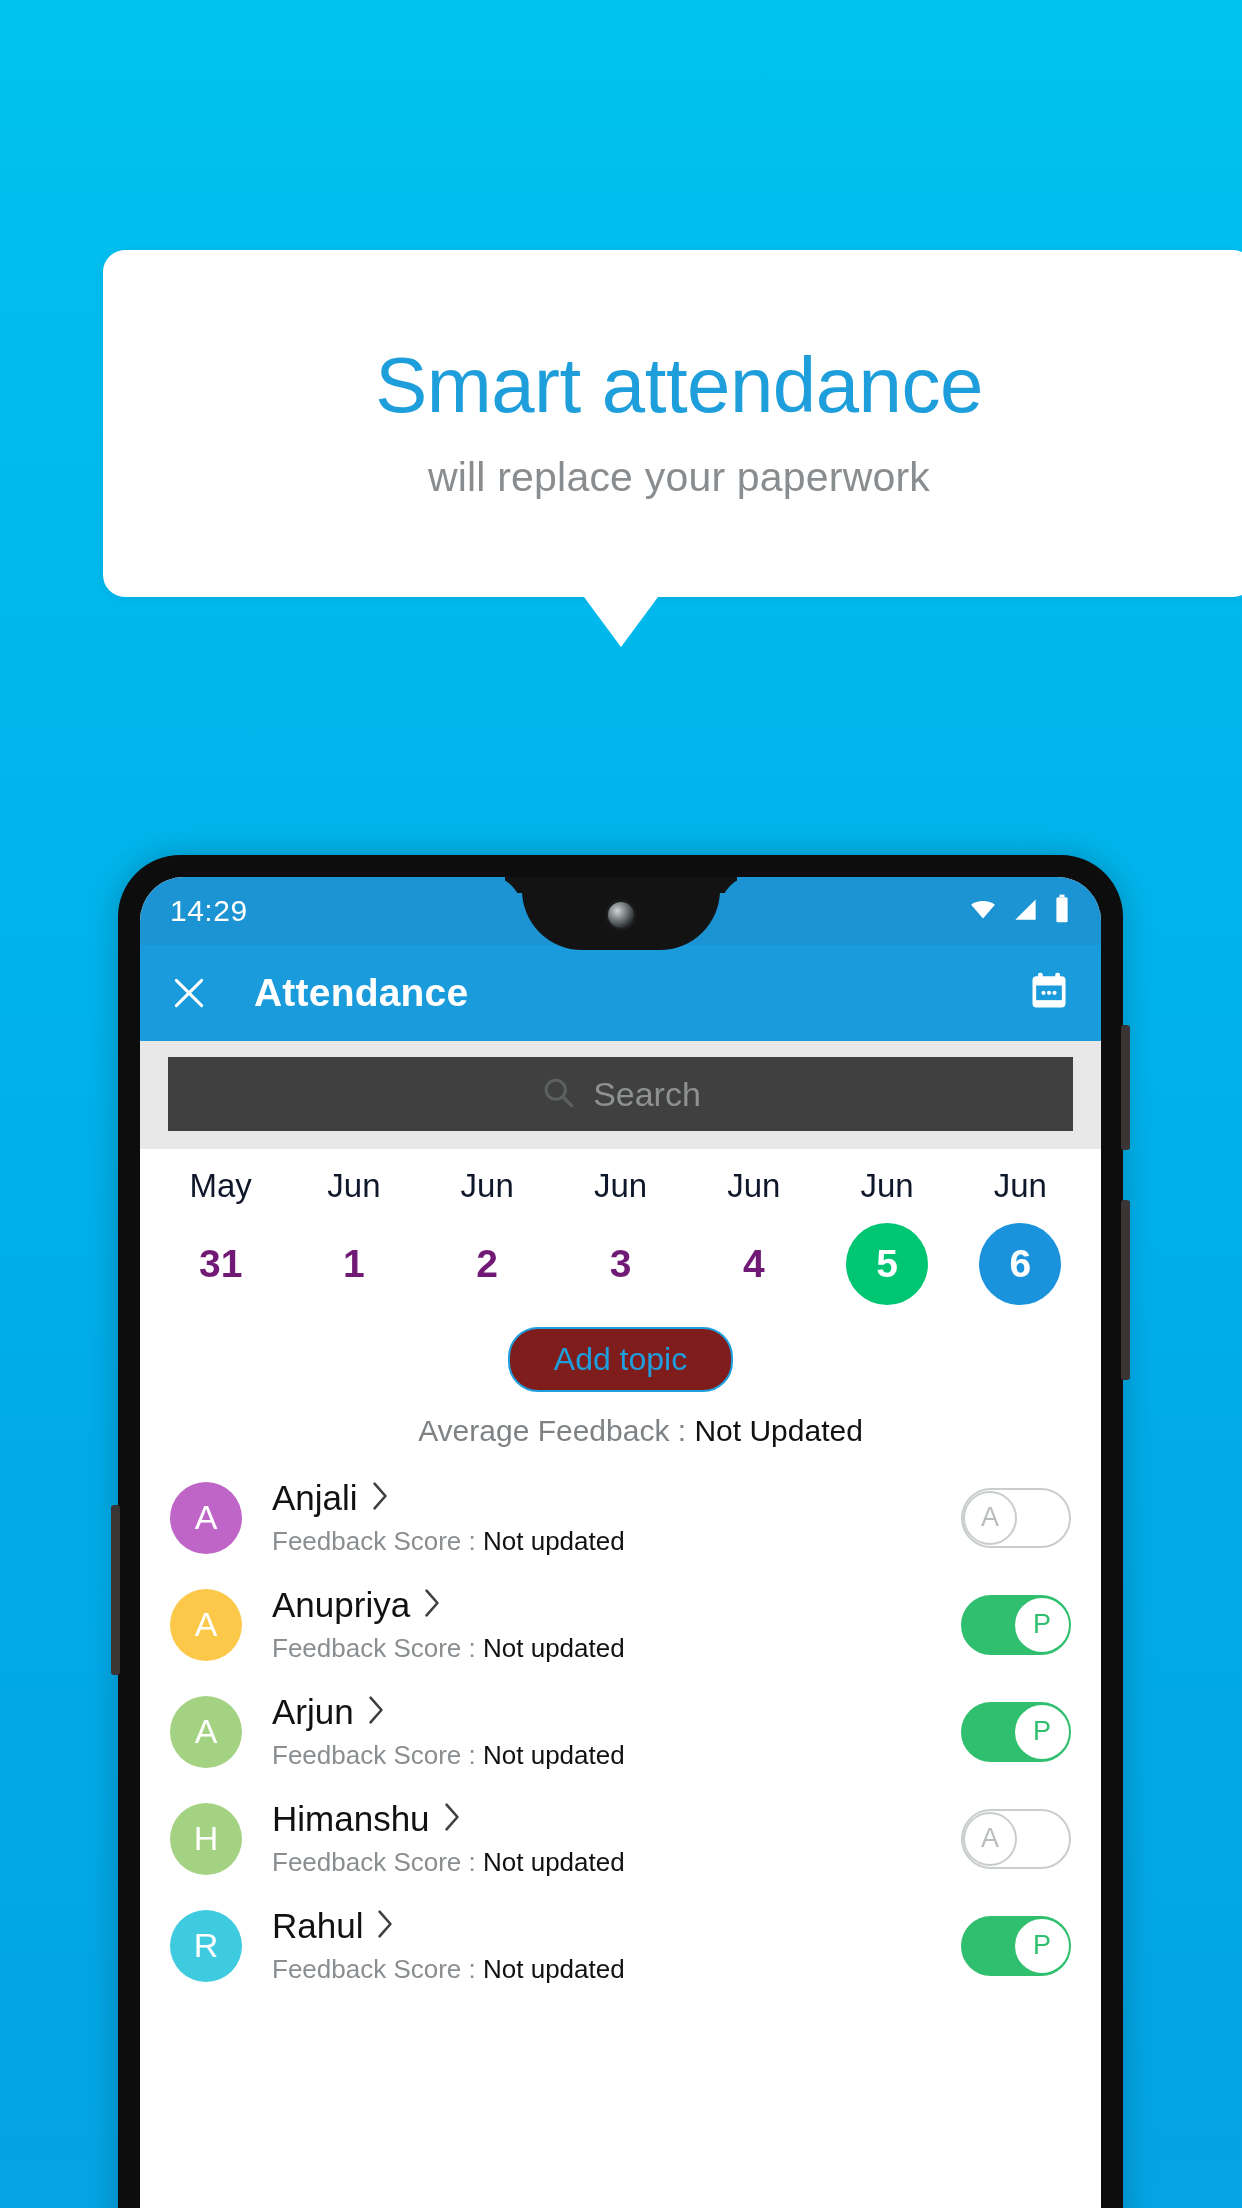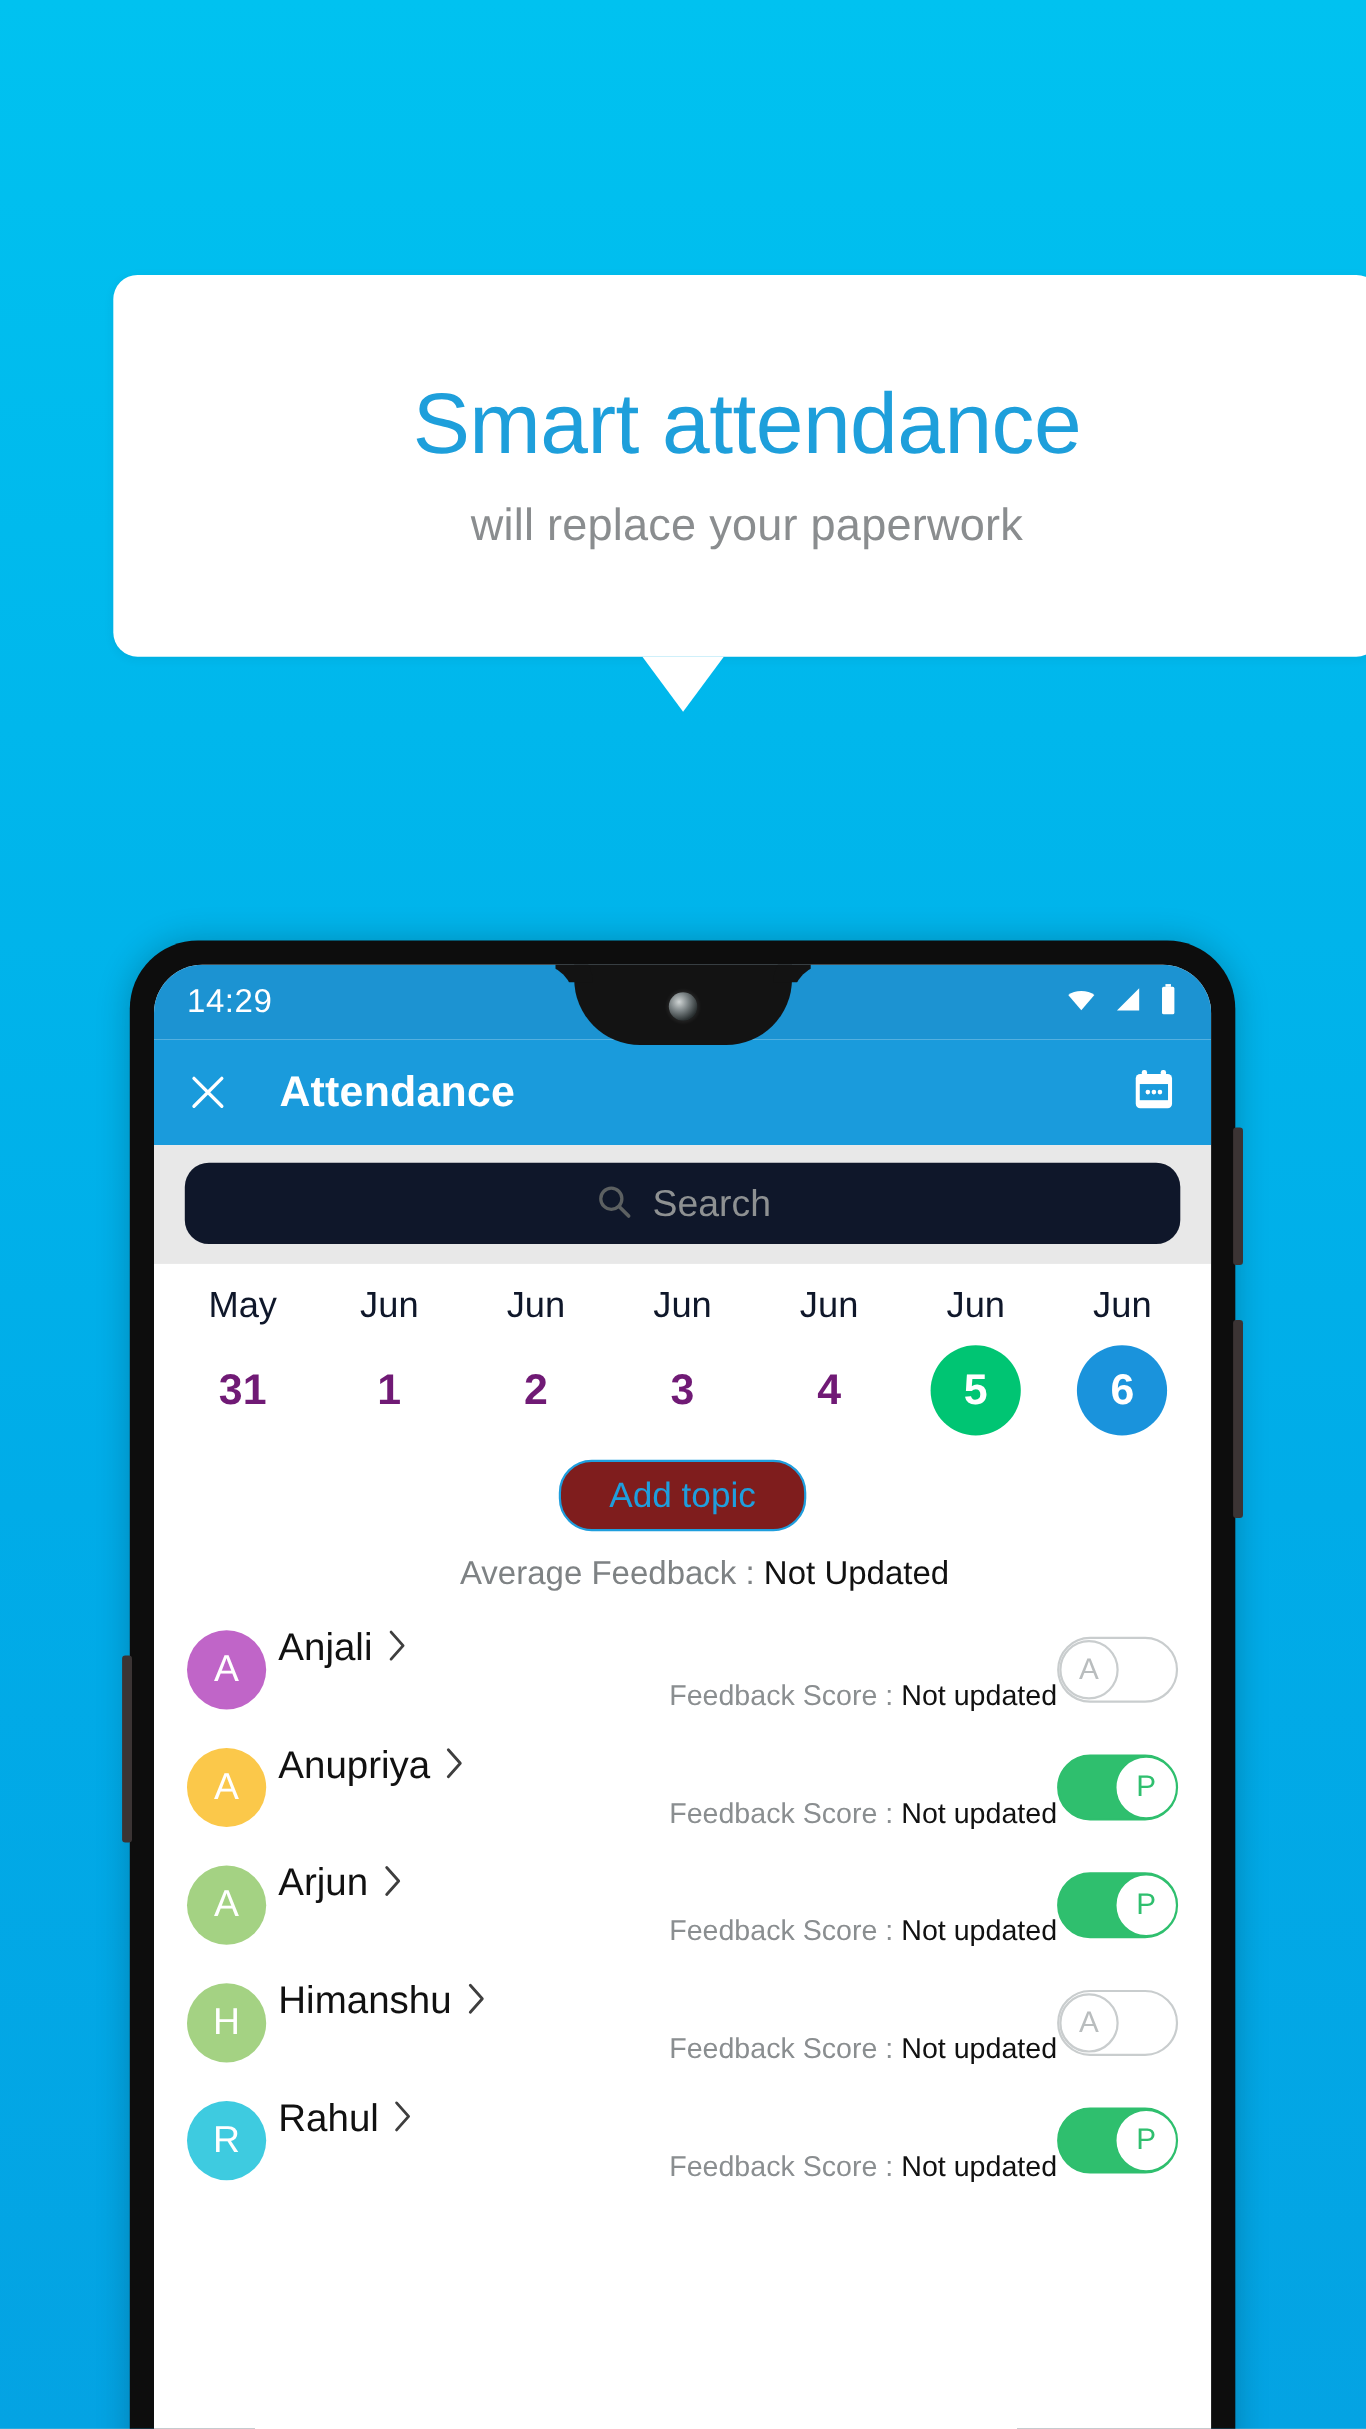--- a/index.html
+++ b/index.html
@@ -171,22 +171,22 @@
   }
   .cal-icon { margin-left: auto; }
 
   
   .search-wrap {
     background: #E8E8E8;
     padding: 16px 28px 18px;
   }
   .search-box {
     height: 74px;
-    background: #0f172a;
-    border-radius: 22px;
+    background: #404040;
+    border-radius: 0;
     display: flex;
     align-items: center;
     justify-content: center;
     gap: 17px;
   }
   .search-ph { color: #8E9192; font-size: 34px; }
 
   
   .date-strip {
     display: flex;
@@ -257,21 +257,21 @@
     width: 72px;
     height: 72px;
     border-radius: 50%;
     display: flex;
     align-items: center;
     justify-content: center;
     color: #ffffff;
     font-size: 34px;
     flex: 0 0 auto;
   }
-  .student-info { margin-left: 11px; flex: 1 1 auto; min-width: 0; text-align: right; }
+  .student-info { margin-left: 30px; flex: 1 1 auto; min-width: 0; }
   .student-name-line { display: flex; align-items: center; gap: 12px; }
   .student-name { font-size: 35px; color: #111111; }
   .chev { color: #3f3f3f; font-size: 28px; line-height: 1; }
   .student-score { font-size: 26px; margin-top: 8px; }
   .score-label { color: #8A8E90; }
   .score-value { color: #111111; }
 
   .toggle {
     flex: 0 0 auto;
     width: 110px;

